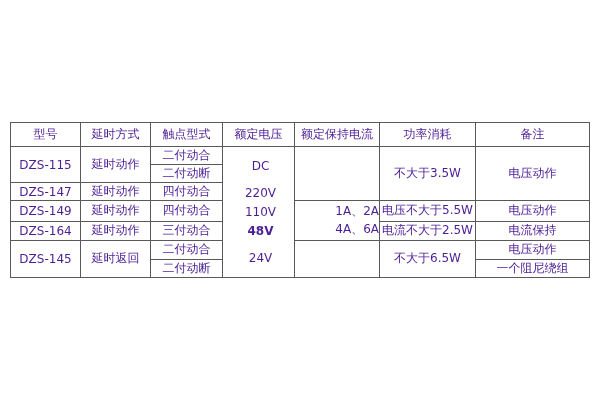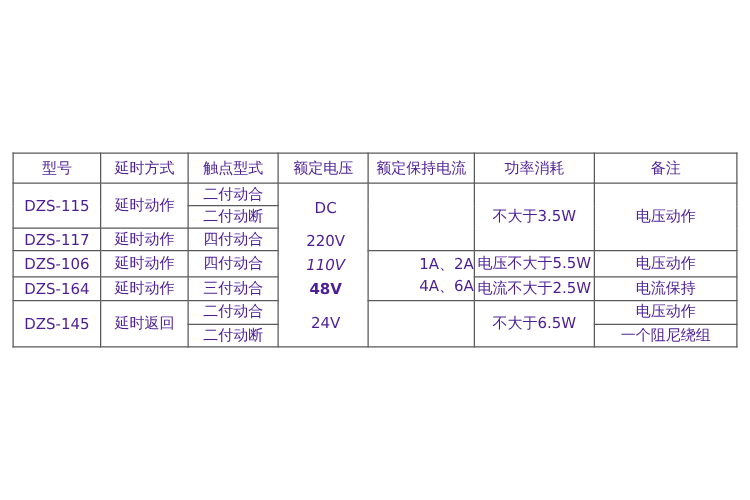--- a/index.html
+++ b/index.html
@@ -43,21 +43,21 @@
     height: 130px;
   }
   .vwrap span {
     position: absolute;
     left: 4px;
     right: 0;
     transform: translateY(-50%);
   }
   .v1 { top: 14.29%; }
   .v2 { top: 35.71%; }
-  .v3 { top: 50%; font-style: italic; }
+  .v3 { top: 50%; }
   .v4 { top: 64.29%; font-weight: bold; }
   .v5 { top: 85.71%; }
   .hc-line { line-height: 18.8px; text-align: right; }
 </style>
 </head>
 <body>
 
 <div class="table-wrap">
   <table class="spec">
     <colgroup>
@@ -97,27 +97,27 @@
       <td rowspan="3"></td>
       <td rowspan="3">不大于3.5W</td>
       <td rowspan="3">电压动作</td>
     </tr>
 
     <tr>
       <td>二付动断</td>
     </tr>
 
     <tr>
-      <td>DZS-117</td>
+      <td>DZS-147</td>
       <td>延时动作</td>
       <td>四付动合</td>
     </tr>
 
     <tr>
-      <td>DZS-106</td>
+      <td>DZS-149</td>
       <td>延时动作</td>
       <td>四付动合</td>
       <td rowspan="2">
         <div class="hc-line">1A、2A</div>
         <div class="hc-line">4A、6A</div>
       </td>
       <td>电压不大于5.5W</td>
       <td>电压动作</td>
     </tr>
 

